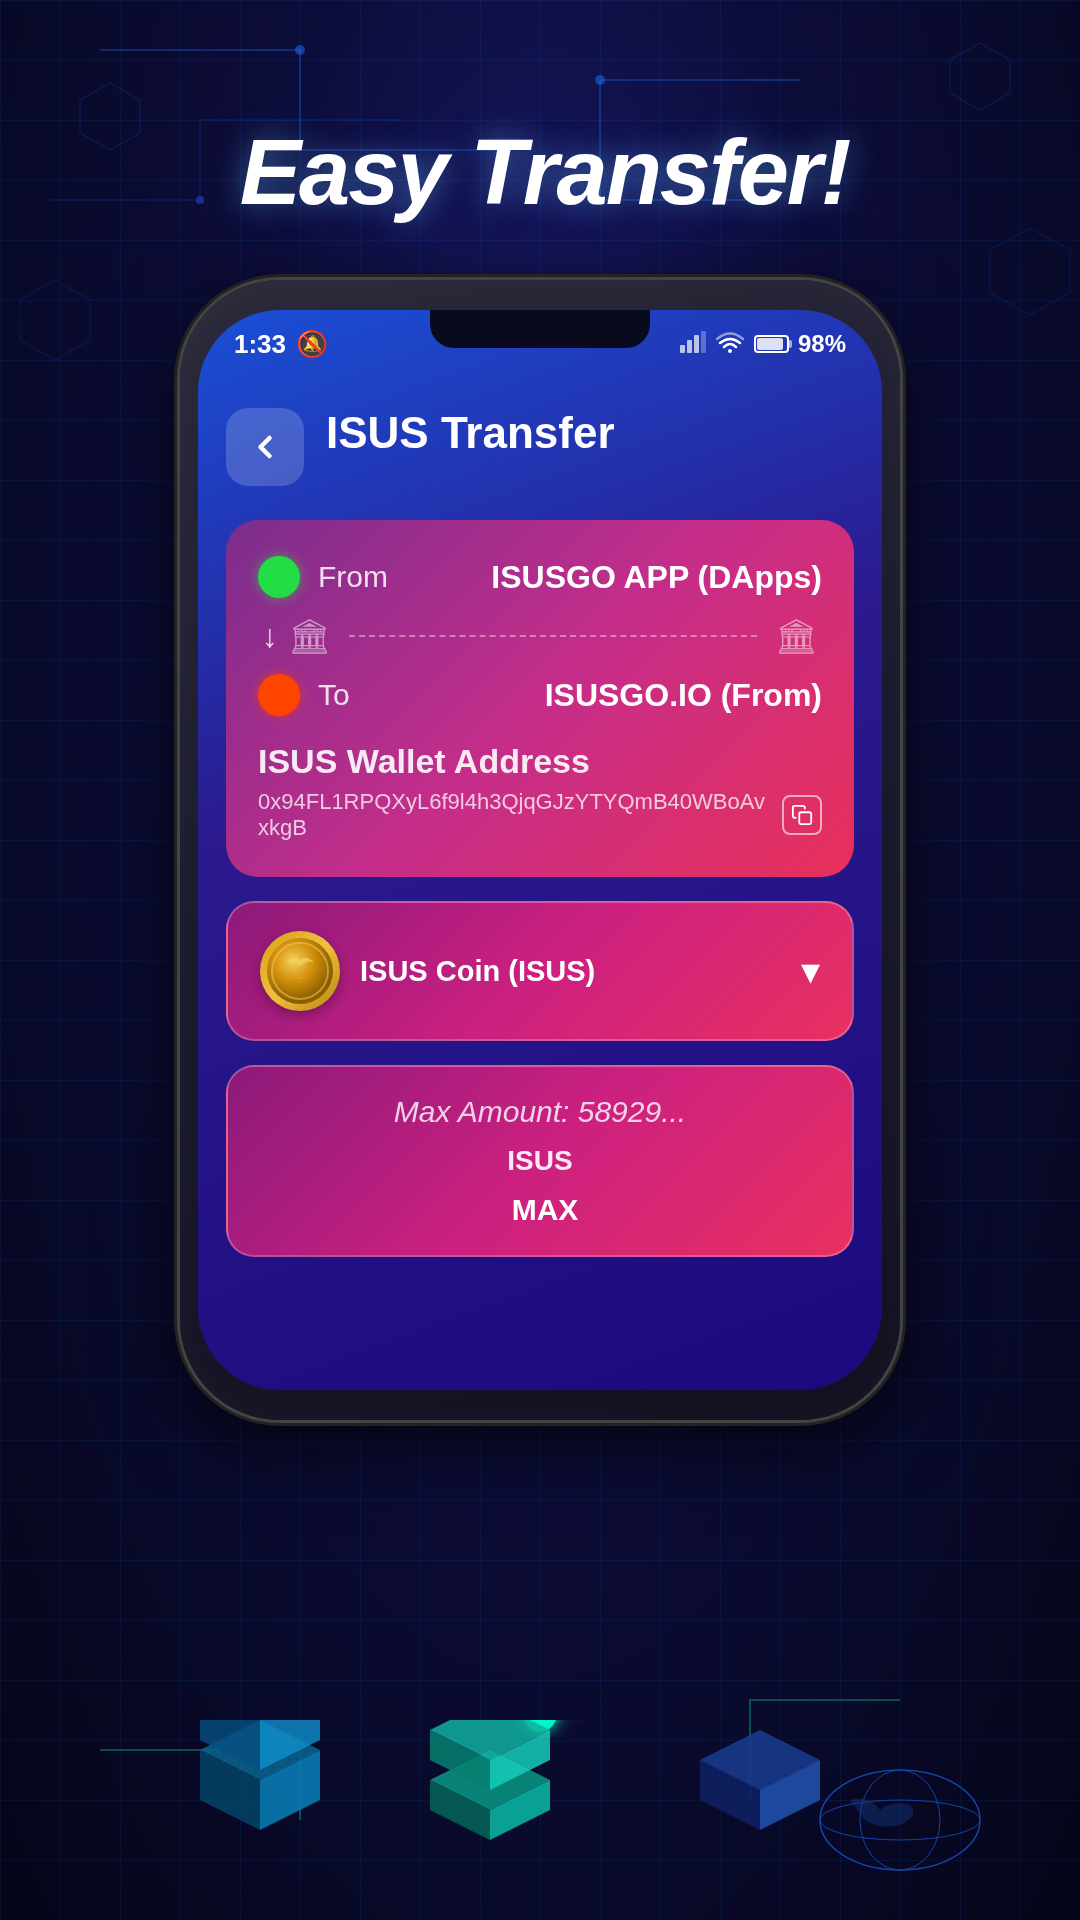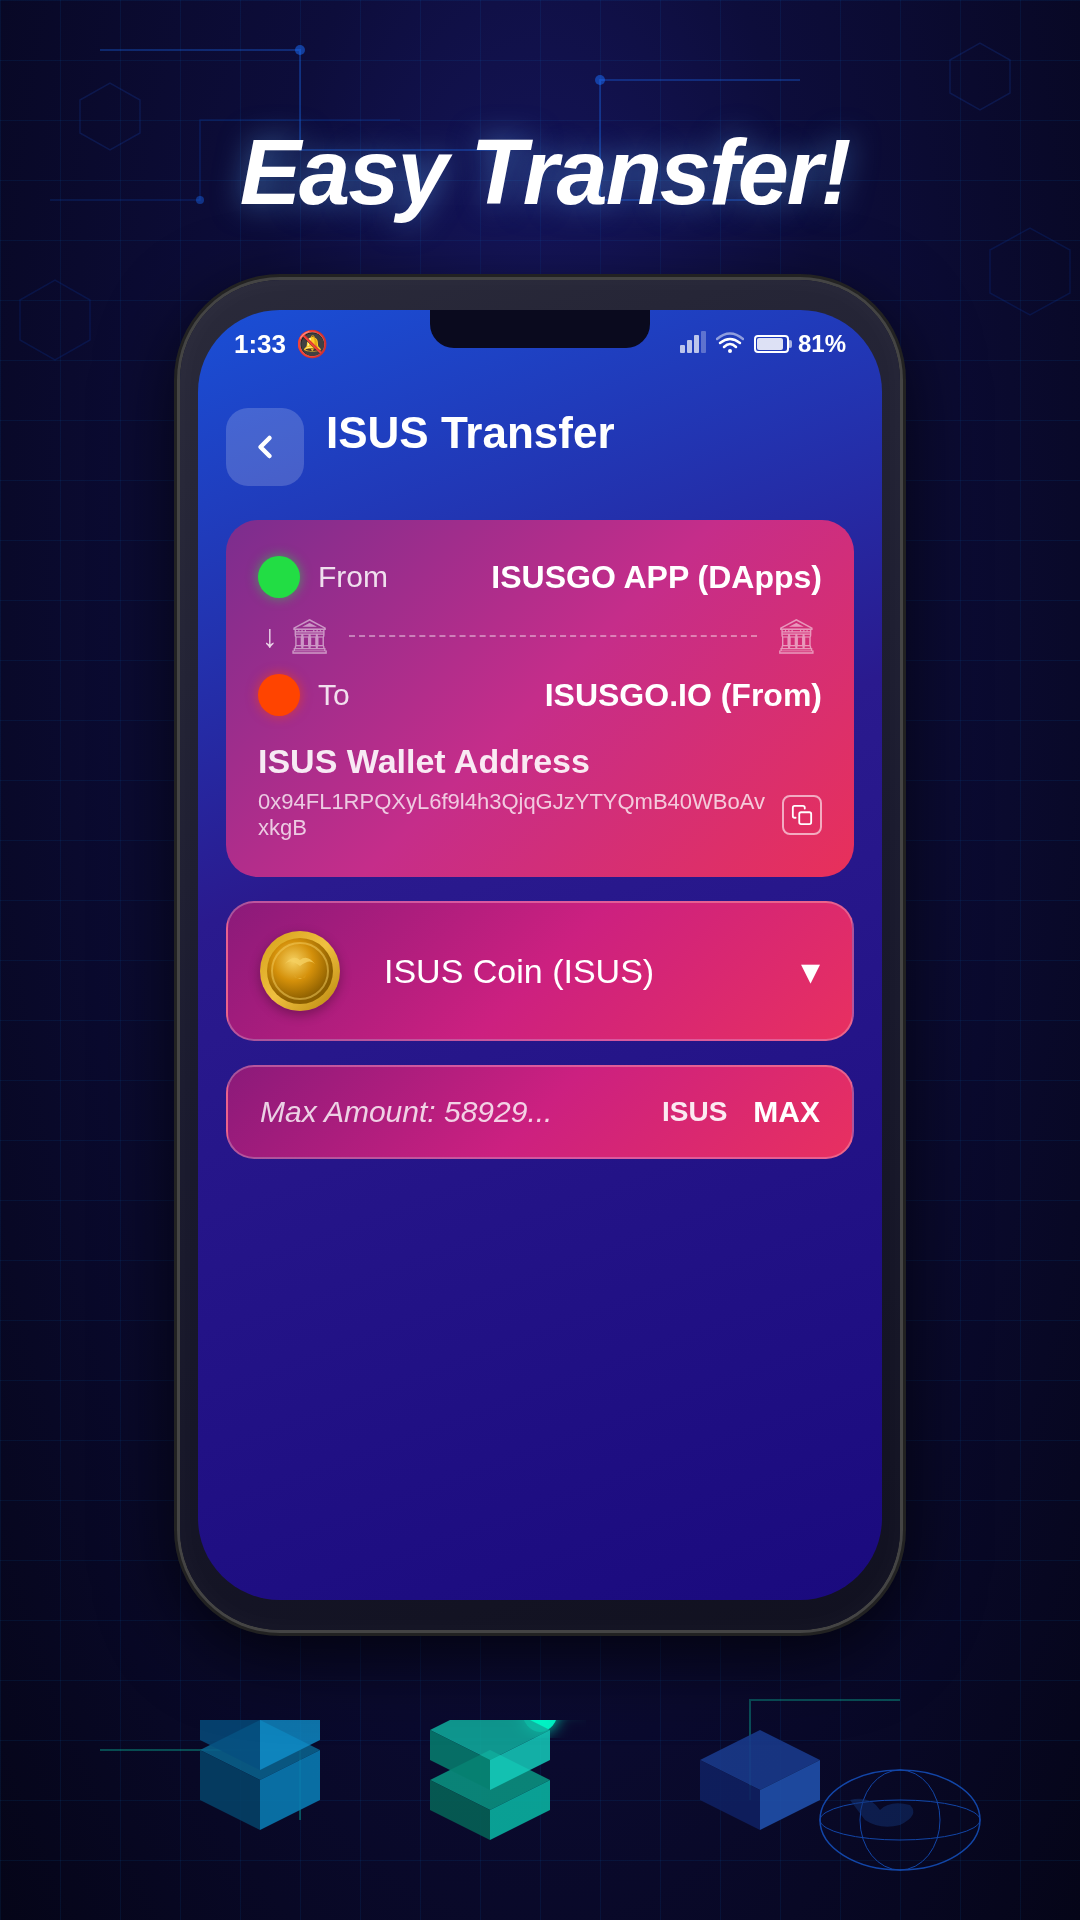--- a/index.html
+++ b/index.html
@@ -58,21 +58,21 @@
       margin-left: 9px;
     }
 
     
     .phone-frame {
       position: absolute;
       top: 280px;
       left: 50%;
       transform: translateX(-50%);
       width: 720px;
-      height: 1350px;
+      height: 1140px;
       background: linear-gradient(160deg, #2a2a3a 0%, #1a1a2e 50%, #111120 100%);
       border-radius: 100px;
       z-index: 20;
       box-shadow:
         0 0 0 3px #444,
         0 0 0 6px #222,
         0 20px 80px rgba(0,0,0,0.8),
         inset 0 0 30px rgba(255,255,255,0.03);
     }
 
@@ -305,40 +305,40 @@
       display: flex;
       align-items: center;
       justify-content: center;
       font-size: 44px;
       overflow: hidden;
       box-shadow: 0 4px 12px rgba(0,0,0,0.3);
     }
 
     .coin-label {
       flex: 1;
-      font-size: 34px;
-      font-weight: 400;
-      color: white;
-      margin-left: 24px;
+      font-size: 29px;
+      font-weight: 700;
+      color: white;
     }
 
     .chevron-down {
       font-size: 38px;
       color: white;
     }
 
     
     .amount-field {
       background: linear-gradient(135deg, #8b1a7a 0%, #cc2080 50%, #e83060 100%);
       border-radius: 28px;
       padding: 28px 32px;
       display: flex;
       align-items: center;
       gap: 16px;
       border: 2px solid rgba(255,255,255,0.25);
+      flex-direction: column;
     }
 
     .amount-text {
       flex: 1;
       font-size: 30px;
       color: rgba(255,255,255,0.8);
       font-style: italic;
     }
 
     .amount-currency {
@@ -437,21 +437,21 @@
             <path d="M8,16 Q14,10 20,16"></path>
             <circle cx="14" cy="20" r="2" fill="white" stroke="none"></circle>
           </svg>
         </span>
         <span style="display:flex;align-items:center;gap:4px;">
           <svg width="40" height="22" viewBox="0 0 40 22" fill="none">
             <rect x="1" y="3" width="33" height="16" rx="3" stroke="white" stroke-width="2"></rect>
             <rect x="34" y="7" width="4" height="8" rx="2" fill="white" opacity="0.6"></rect>
             <rect x="3" y="5" width="26" height="12" rx="2" fill="white" opacity="0.85"></rect>
           </svg>
-          <span style="font-size:24px;">81%</span>
+          <span style="font-size:24px;">98%</span>
         </span>
       </div>
     </div>
 
     <div class="screen-content">
 
       <div class="header-row">
         <div class="back-btn">
           <svg viewBox="0 0 24 24">
             <polyline points="15,18 9,12 15,6"></polyline>

